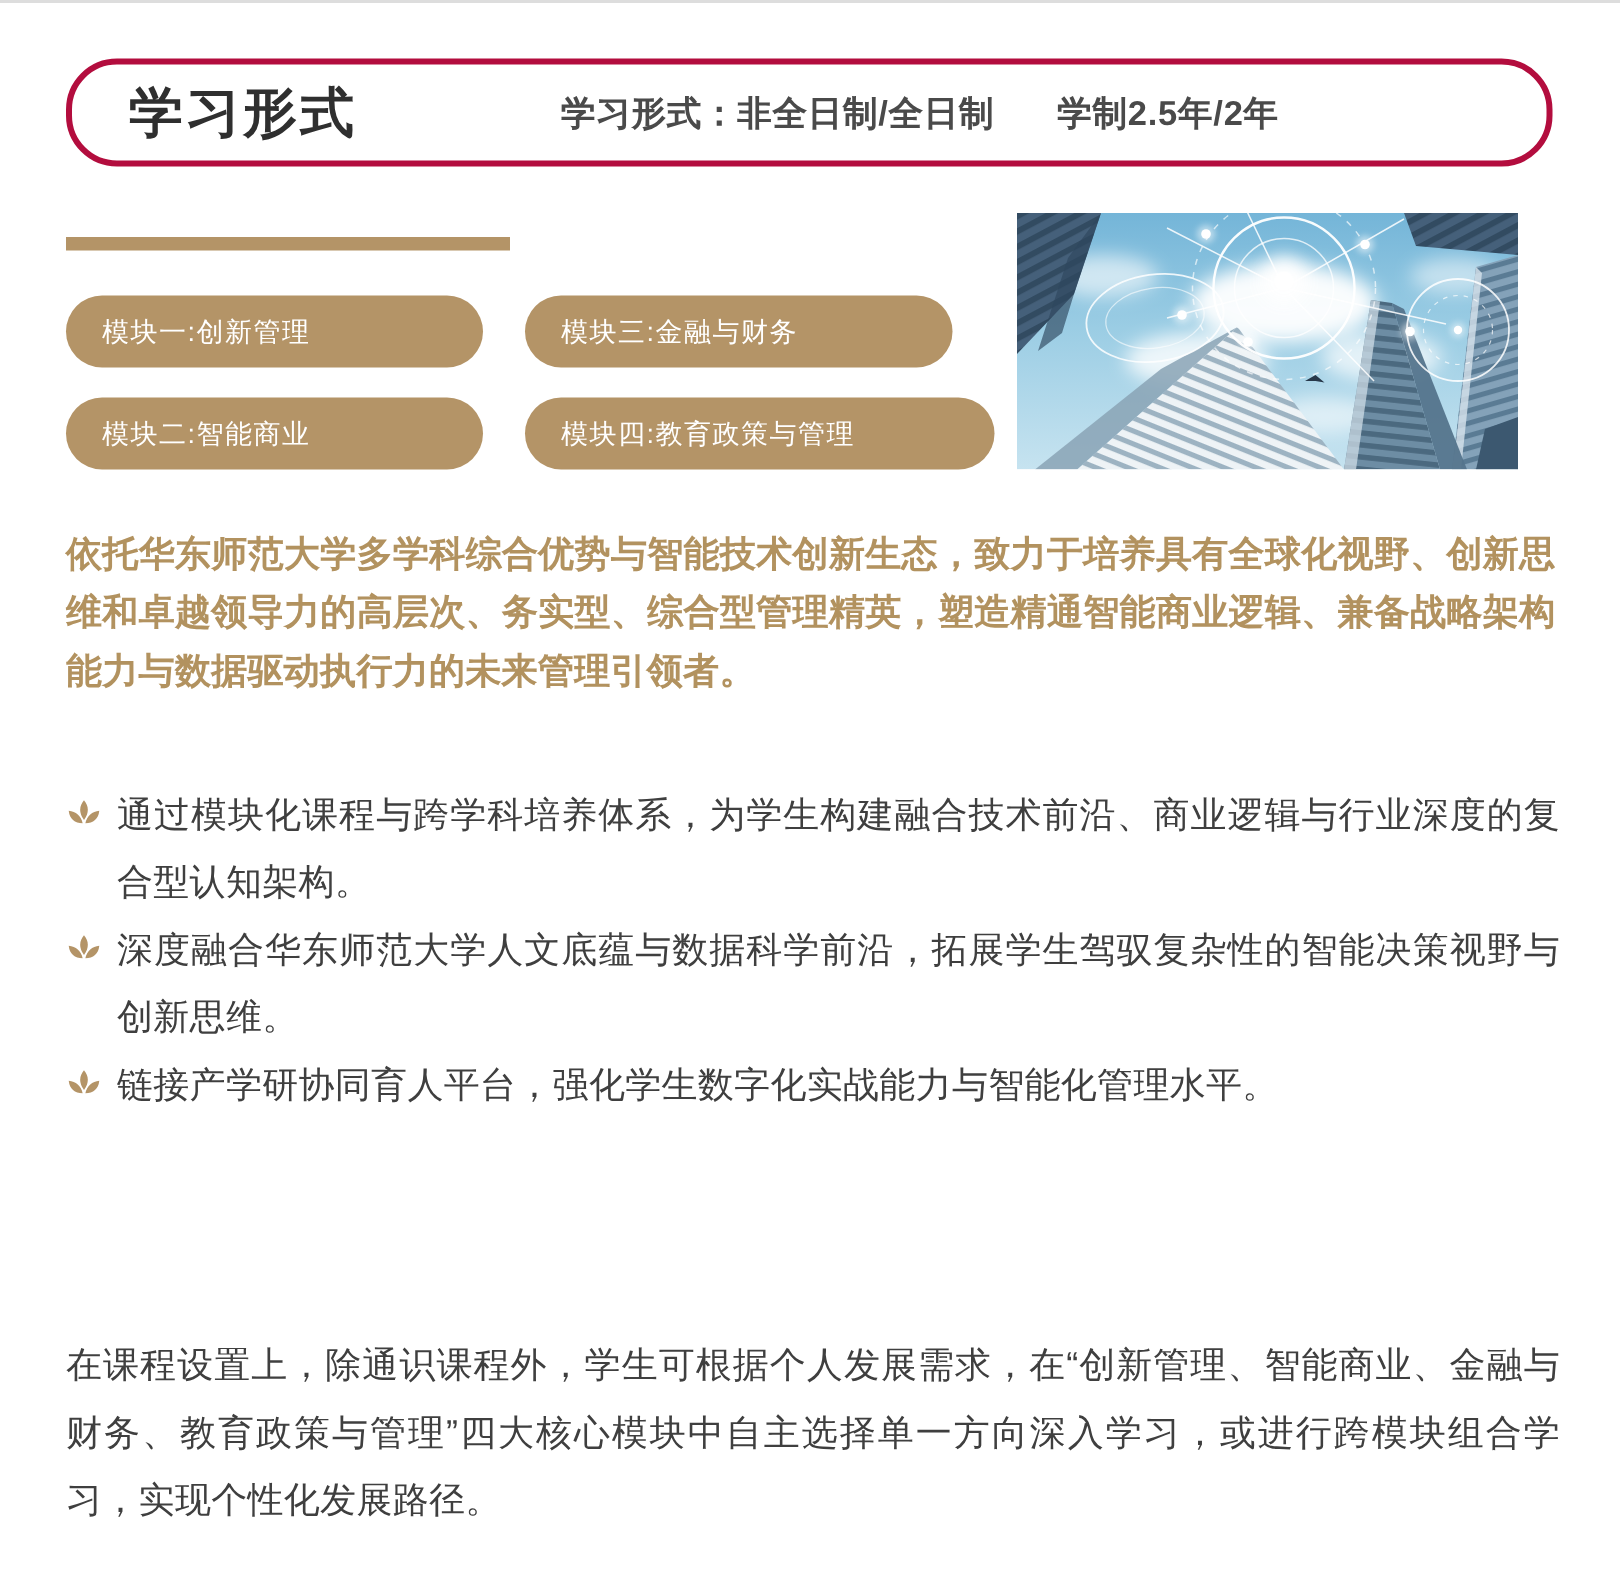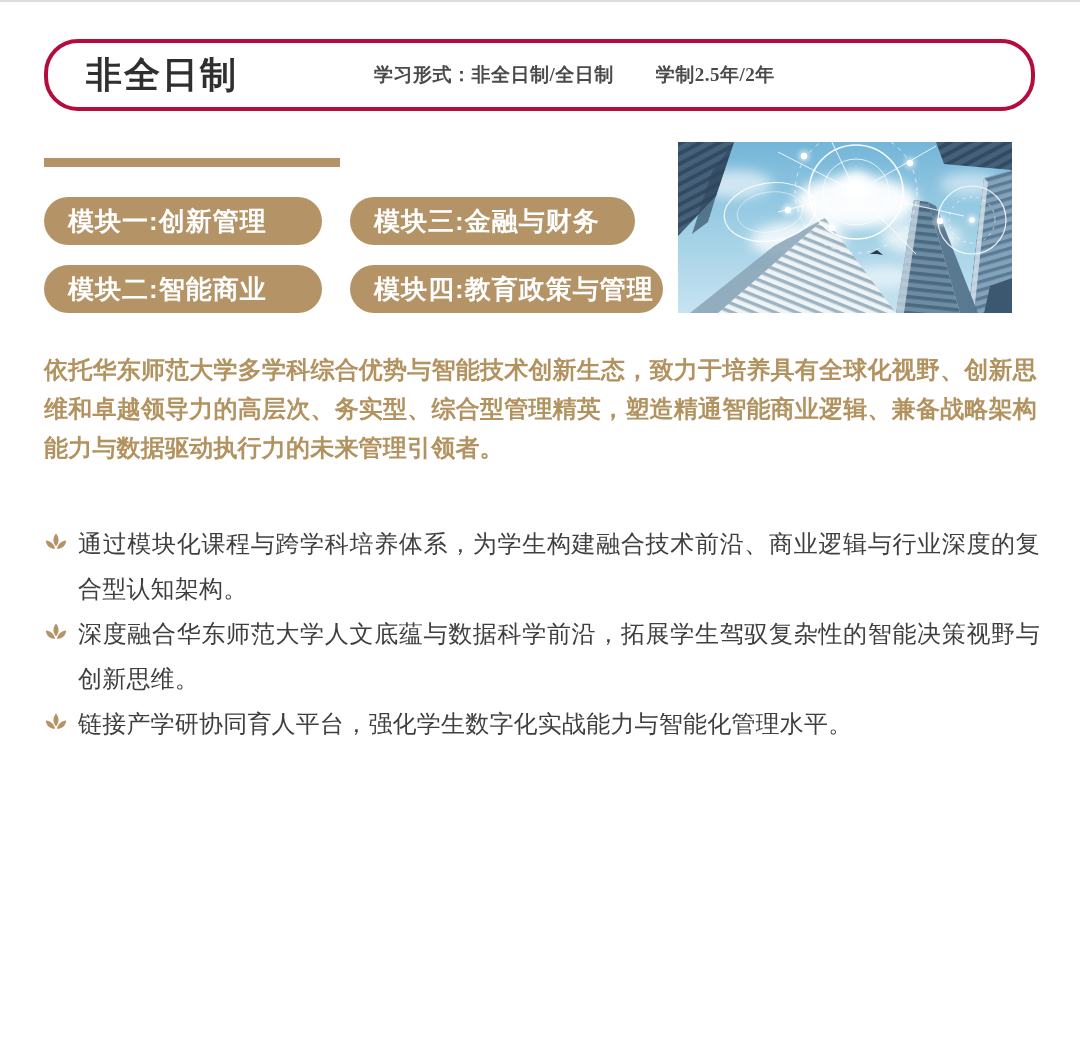--- a/index.html
+++ b/index.html
@@ -15,31 +15,31 @@
   
   .header-box {
     position: absolute; left: 44px; top: 39px; width: 991px; height: 72px;
     border: 4px solid #b30d3e; border-radius: 34px;
     display: flex; align-items: center; padding-left: 38px; background: #ffffff;
   }
   .header-title {
     font-family: "Liberation Serif", serif;
     font-size: 36px; font-weight: 700; color: #2f2f2f; letter-spacing: 2px;
   }
-  .header-info { font-size: 19px; font-weight: 700; color: #4a4a4a; letter-spacing: 0.5px; font-family: Liberation Serif, serif; }
+  .header-info { font-size: 23px; font-weight: 700; color: #4a4a4a; letter-spacing: 0.5px; }
   .info-form { margin-left: 136px; }
   .info-duration { margin-left: 42px; text-align: center; }
 
   
   .gold-bar { position: absolute; left: 44px; top: 158px; width: 296px; height: 9px; background: #b49467; }
 
   
   .pill {
     position: absolute; height: 48px; border-radius: 24px; background: #b49467;
-    color: #ffffff; font-size: 26px; font-weight: 700; line-height: 48px;
+    color: #ffffff; font-size: 18px; font-weight: 400; line-height: 48px;
     padding-left: 24px; letter-spacing: 1px; white-space: nowrap; overflow: hidden;
   }
   .pill-1 { left: 44px;  top: 197px; width: 278px; }
   .pill-3 { left: 350px; top: 197px; width: 285px; }
   .pill-2 { left: 44px;  top: 265px; width: 278px; }
   .pill-4 { left: 350px; top: 265px; width: 313px; }
 
   
   .photo { position: absolute; left: 678px; top: 142px; width: 334px; height: 171px; overflow: hidden; }
   .photo svg { display: block; width: 334px; height: 171px; }
@@ -67,21 +67,21 @@
     letter-spacing: 0.2px; text-align: justify;
   }
 </style>
 </head>
 <body>
 
 <div class="page">
   <div class="top-line"></div>
 
   <div class="header-box">
-    <span class="header-title">非全日制</span>
+    <span class="header-title">学习形式</span>
     <span class="header-info info-form">学习形式：非全日制/全日制</span>
     <span class="header-info info-duration">学制2.5年/2年</span>
   </div>
 
   <div class="gold-bar"></div>
 
   <div class="pill pill-1">模块一:创新管理</div>
   <div class="pill pill-3">模块三:金融与财务</div>
   <div class="pill pill-2">模块二:智能商业</div>
   <div class="pill pill-4">模块四:教育政策与管理</div>
@@ -210,13 +210,14 @@
           <g fill="#b49467">
             <path d="M12 0.5 C15.2 4.2, 15.6 9, 12 13.6 C8.4 9, 8.8 4.2, 12 0.5 Z"></path>
             <path d="M1.8 7.5 C6.6 8, 10 10.8, 11.1 15.8 C5.8 15.8, 2.4 13, 1.8 7.5 Z"></path>
             <path d="M22.2 7.5 C17.4 8, 14 10.8, 12.9 15.8 C18.2 15.8, 21.6 13, 22.2 7.5 Z"></path>
           </g>
         </svg>
       <span>链接产学研协同育人平台，强化学生数字化实战能力与智能化管理水平。</span>
     </li>
   </ul>
 
+  <p class="curriculum">在课程设置上，除通识课程外，学生可根据个人发展需求，在“创新管理、智能商业、金融与财务、教育政策与管理”四大核心模块中自主选择单一方向深入学习，或进行跨模块组合学习，实现个性化发展路径。</p>
 </div>
 
 </body></html>

